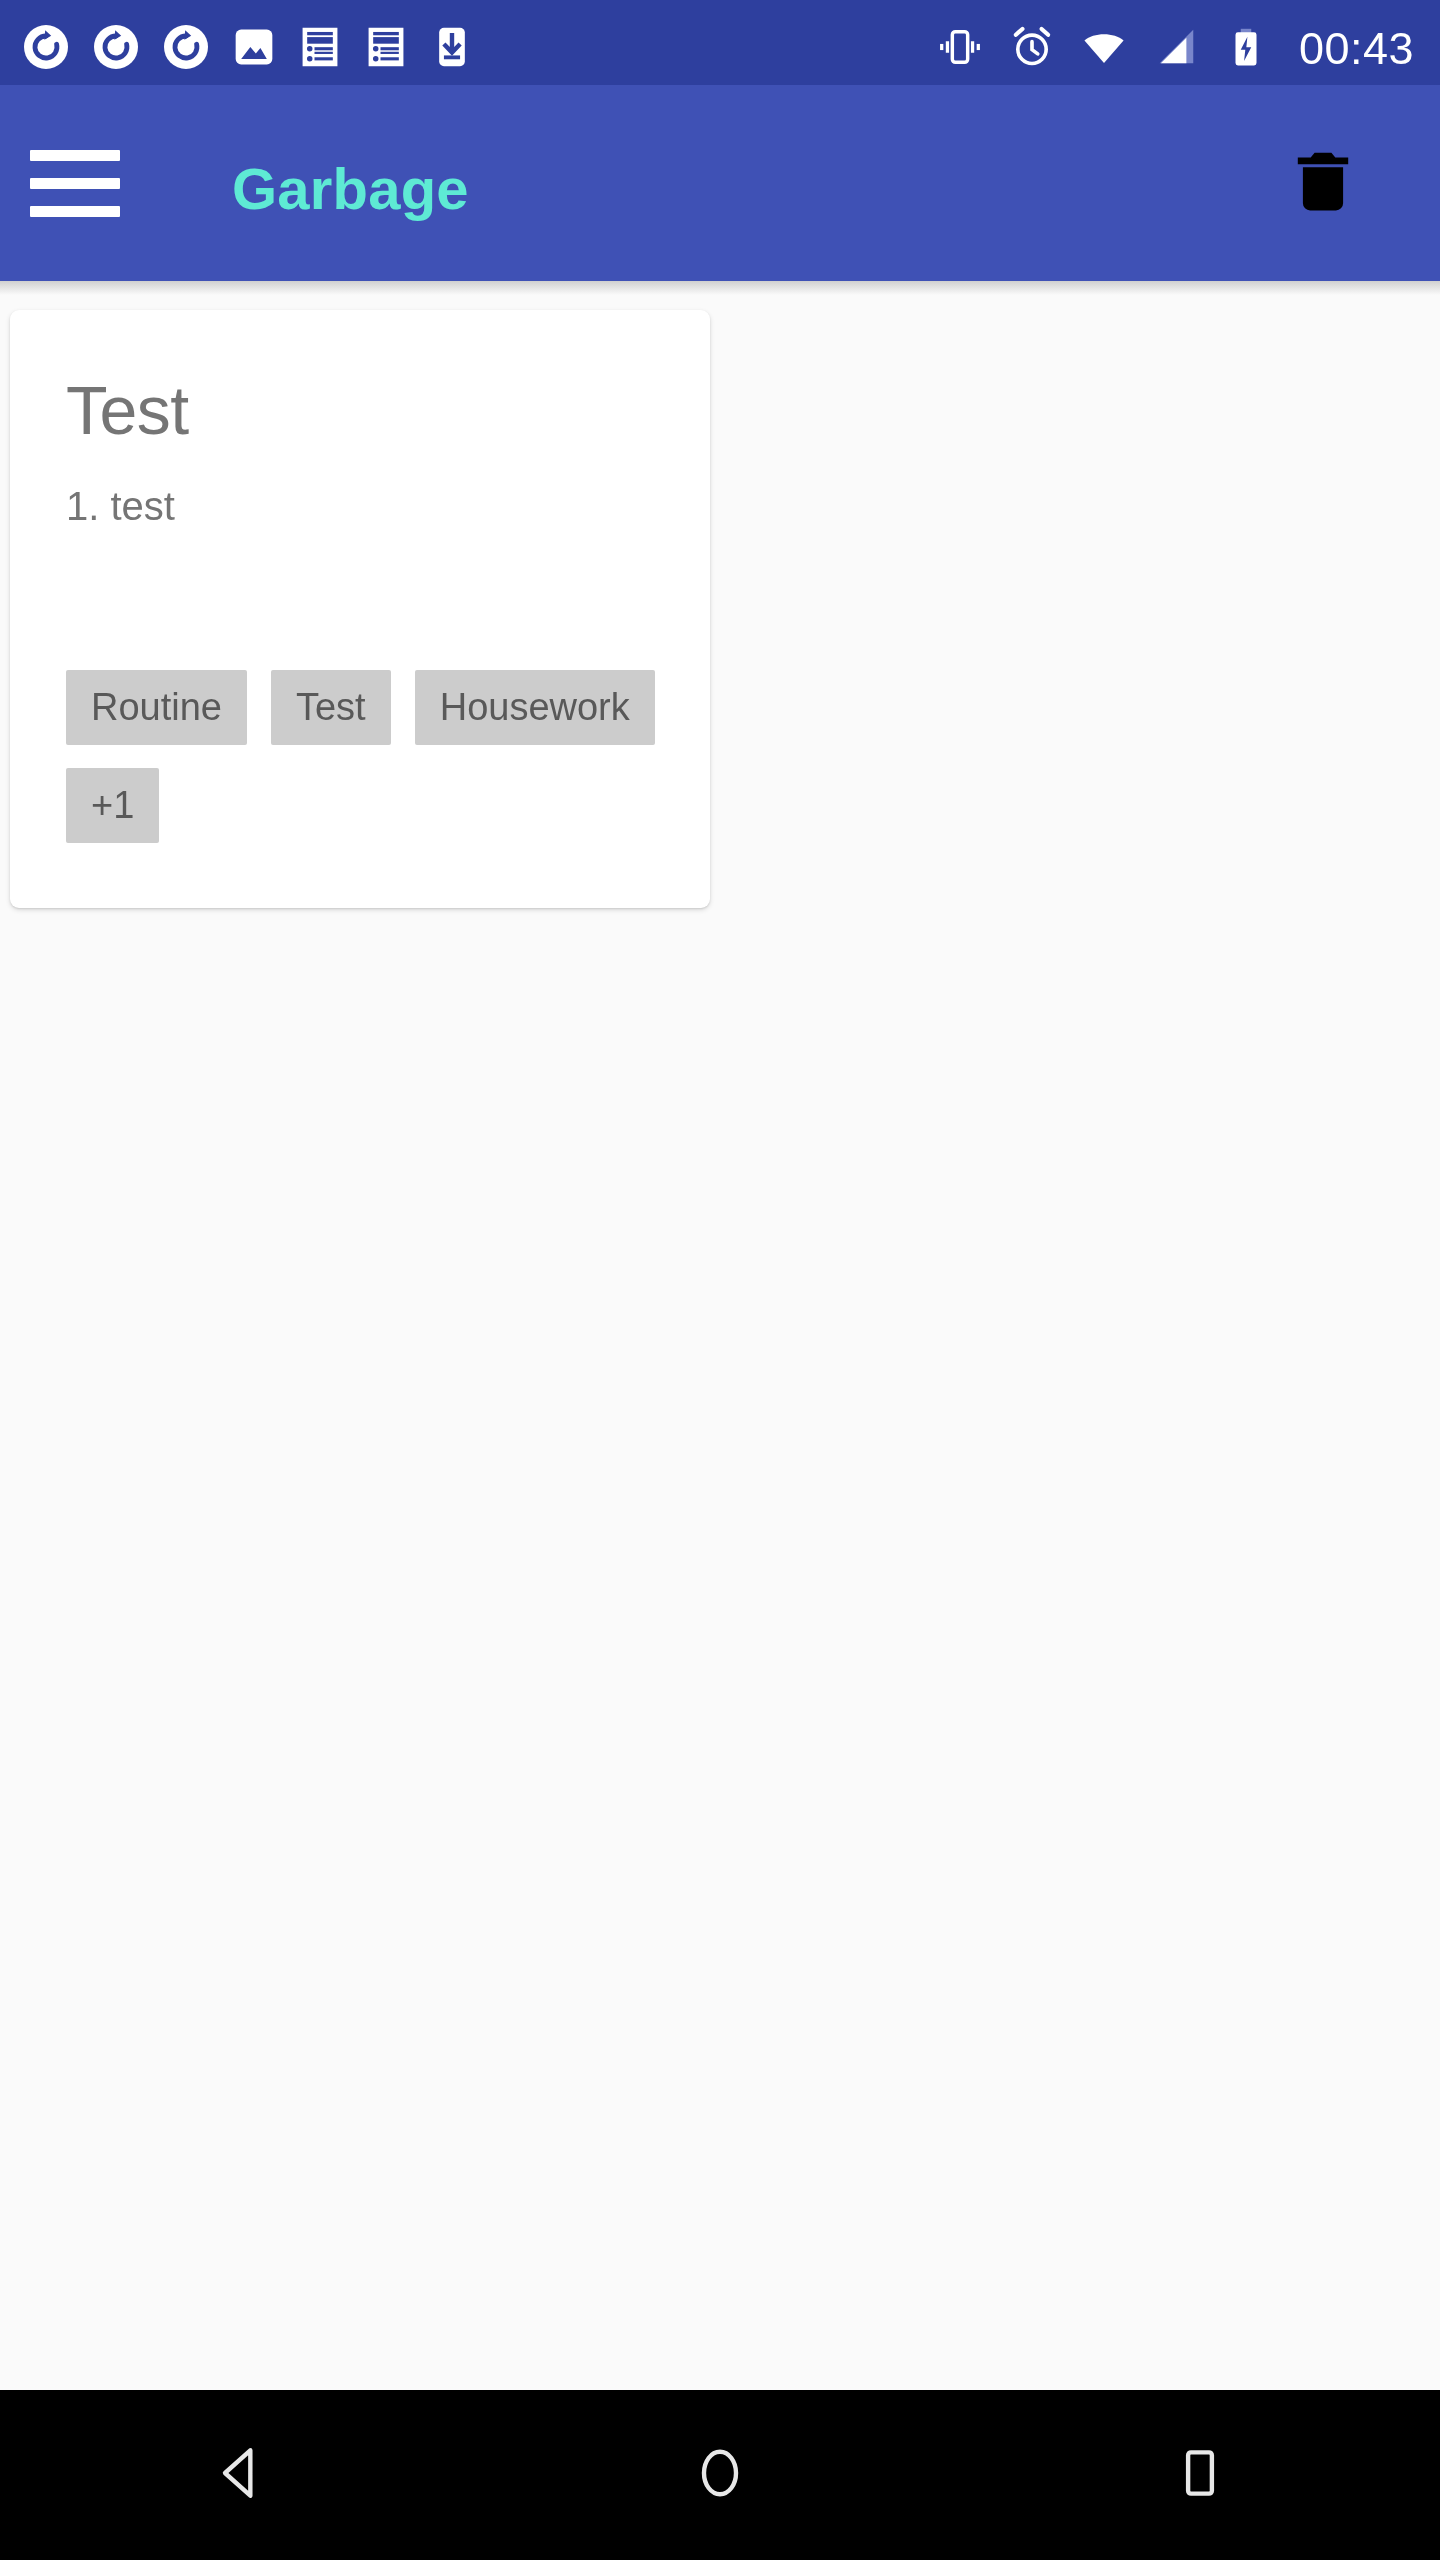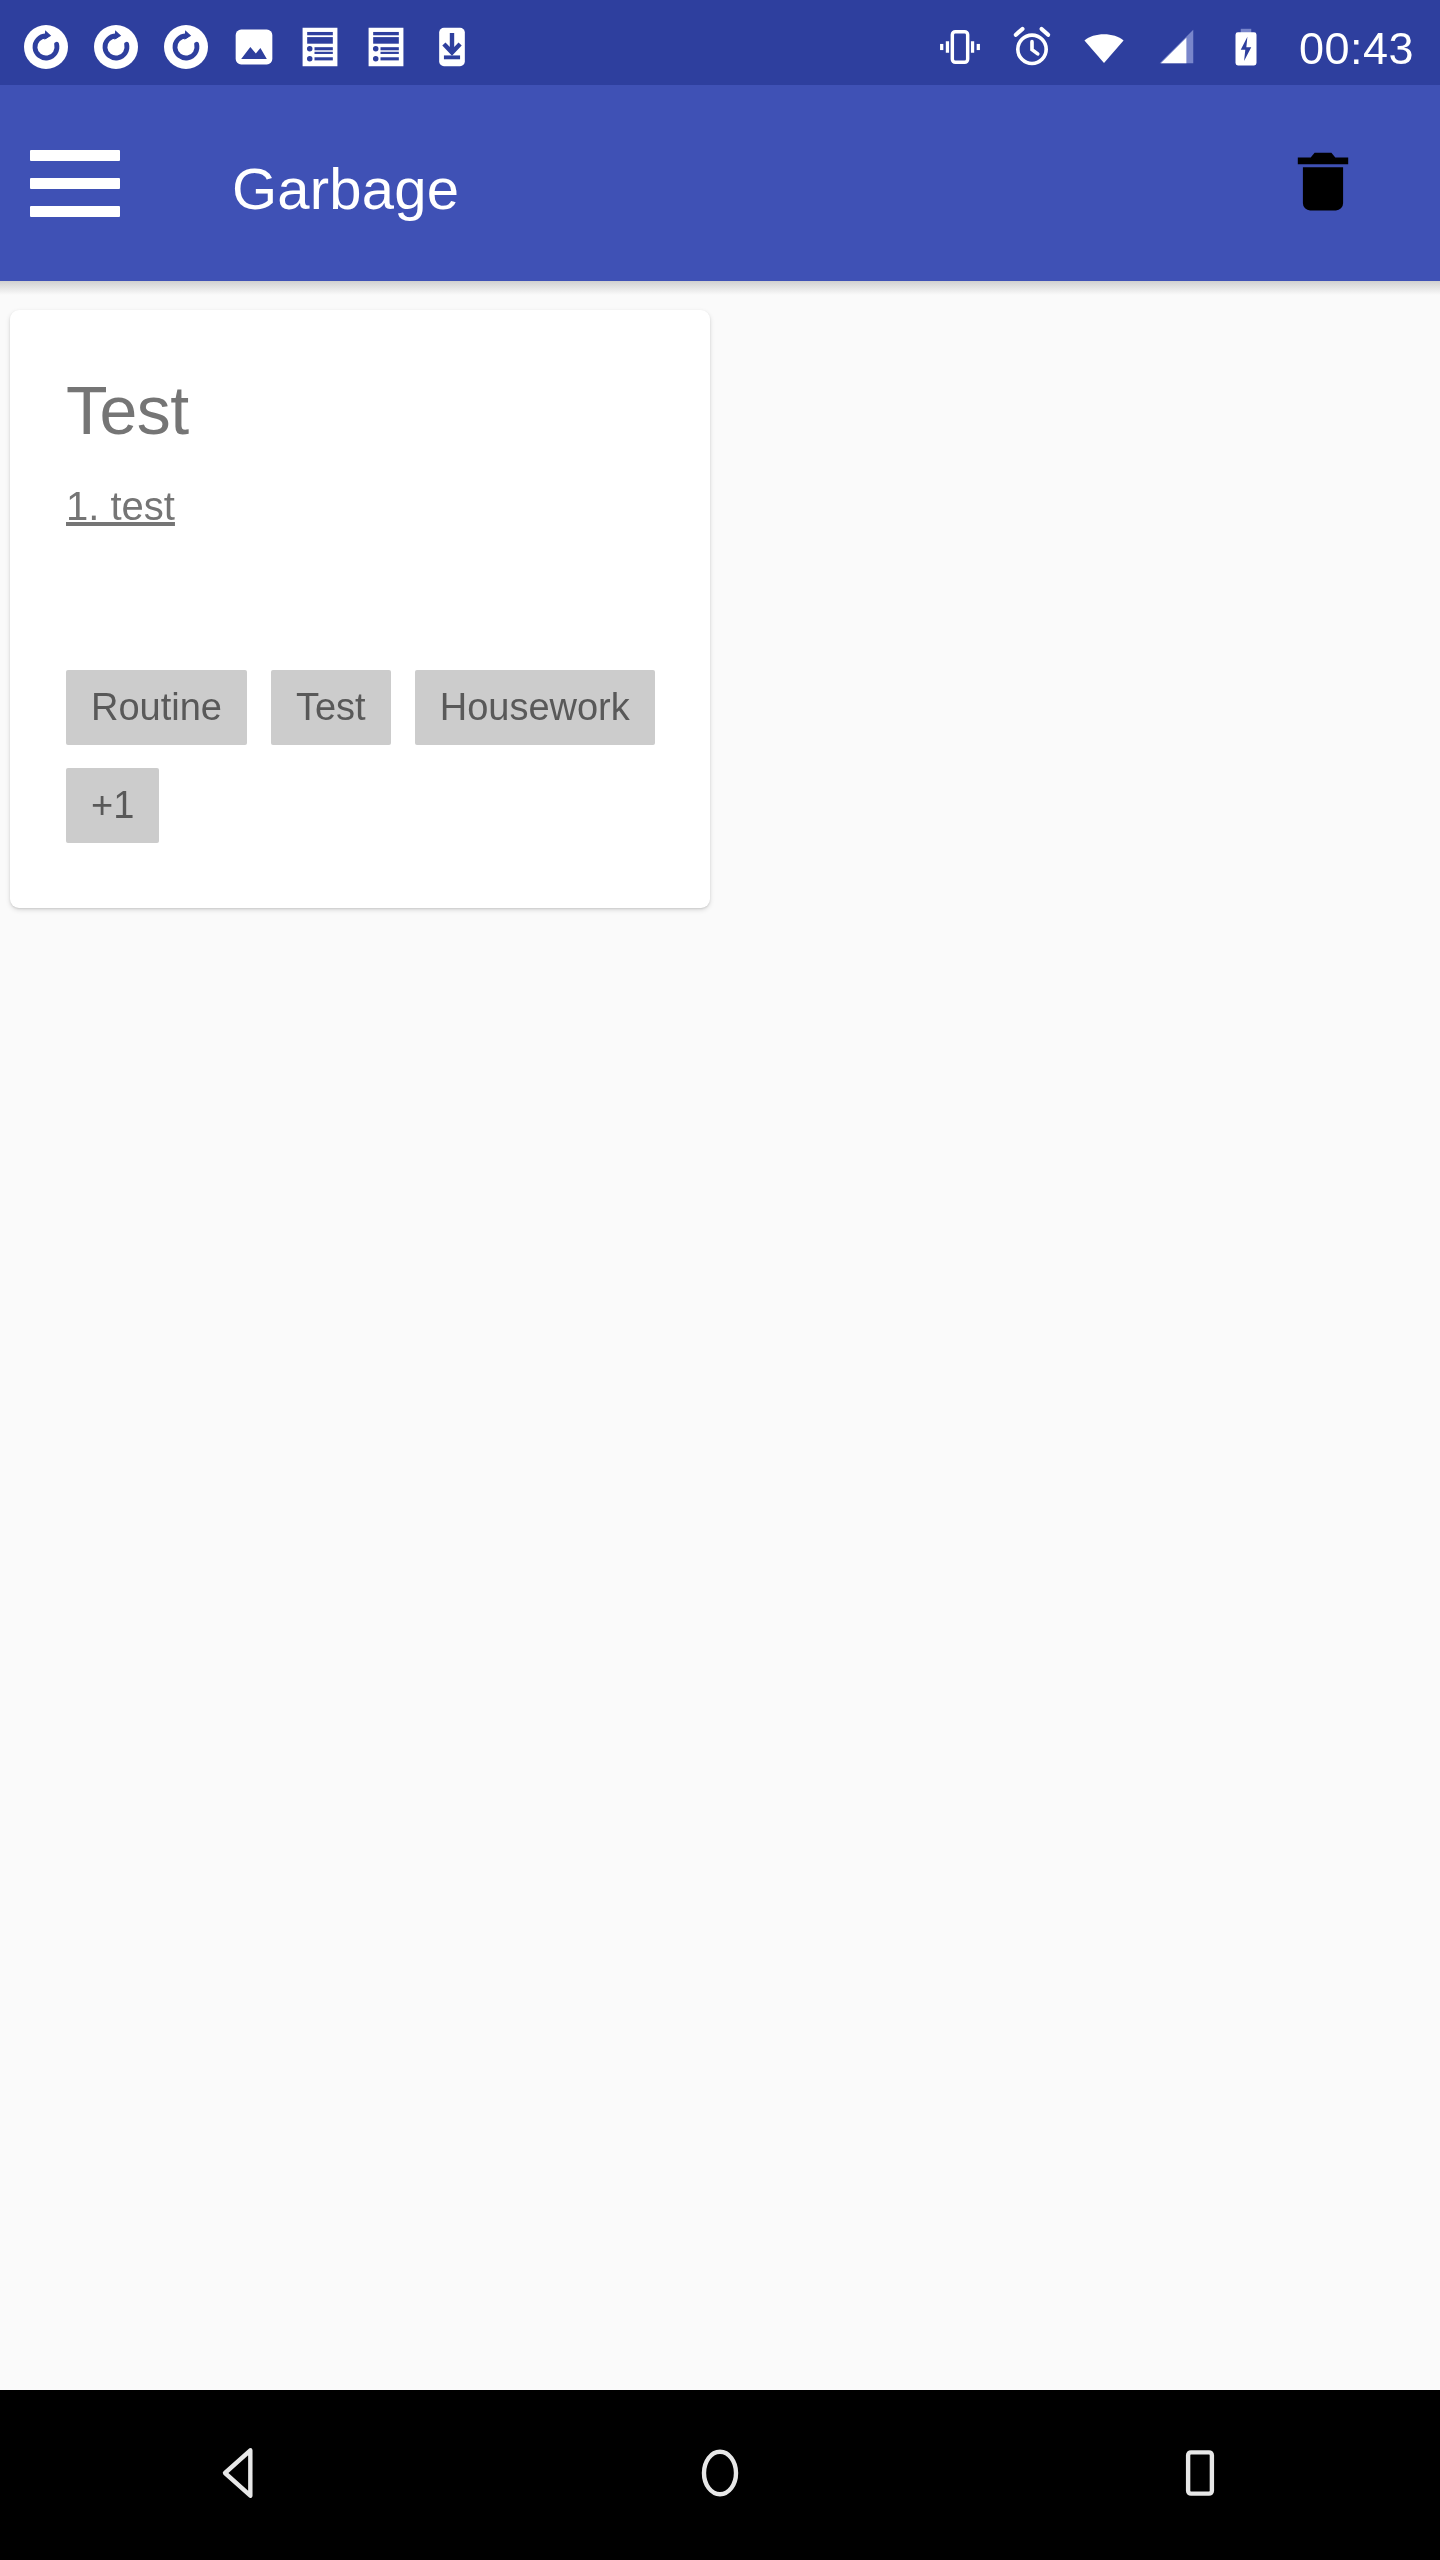--- a/index.html
+++ b/index.html
@@ -33,21 +33,21 @@
     background:#3F51B5;
     display:flex; align-items:center;
   }
   .hamburger{
     width:118px; height:196px;
     display:flex; flex-direction:column; justify-content:center; align-items:center;
     gap:17px; margin-left:16px; cursor:pointer;
   }
   .hamburger span{ display:block; width:90px; height:11px; background:#FFFFFF; border-radius:1px; }
   .app-title{
-    color:#ffffff; font-size:58px; font-weight:normal;
+    color:#5eead4; font-size:58px; font-weight:bold;
     margin-left:98px; letter-spacing:0.2px; white-space:nowrap;margin-top:11px;
   }
   .appbar-action{
     margin-left:auto; margin-right:62px;
     width:110px; height:110px;
     display:flex; align-items:center; justify-content:center; cursor:pointer;
   }
 
   
   .appbar-shadow{
@@ -71,21 +71,20 @@
   }
   .card-title{
     position:absolute; left:56px; top:66px;
     font-size:68px; color:#757575; line-height:1;
     letter-spacing:-0.5px; white-space:nowrap;
   }
   .card-subtitle{
     position:absolute; left:56px; top:176px;
     font-size:40px; color:#757575; line-height:1;
     white-space:nowrap;
-    text-decoration:underline;
   }
   .chips{
     position:absolute; left:56px; top:360px;
     width:600px;
     display:flex; flex-wrap:wrap;
     gap:23px 24px;
   }
   .chip{
     background:#CCCCCC;
     color:#595959;

